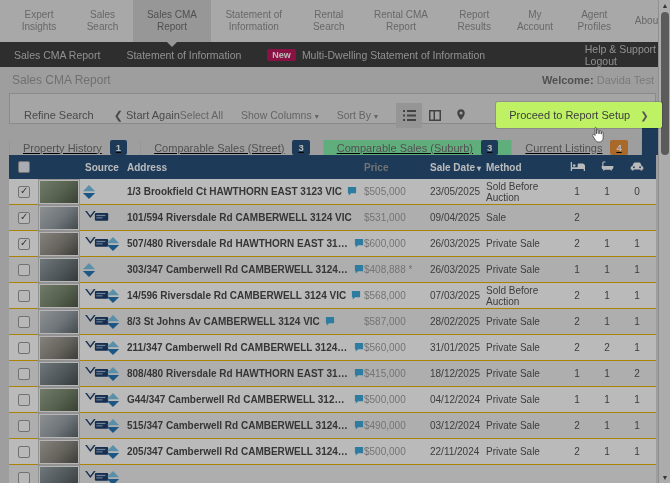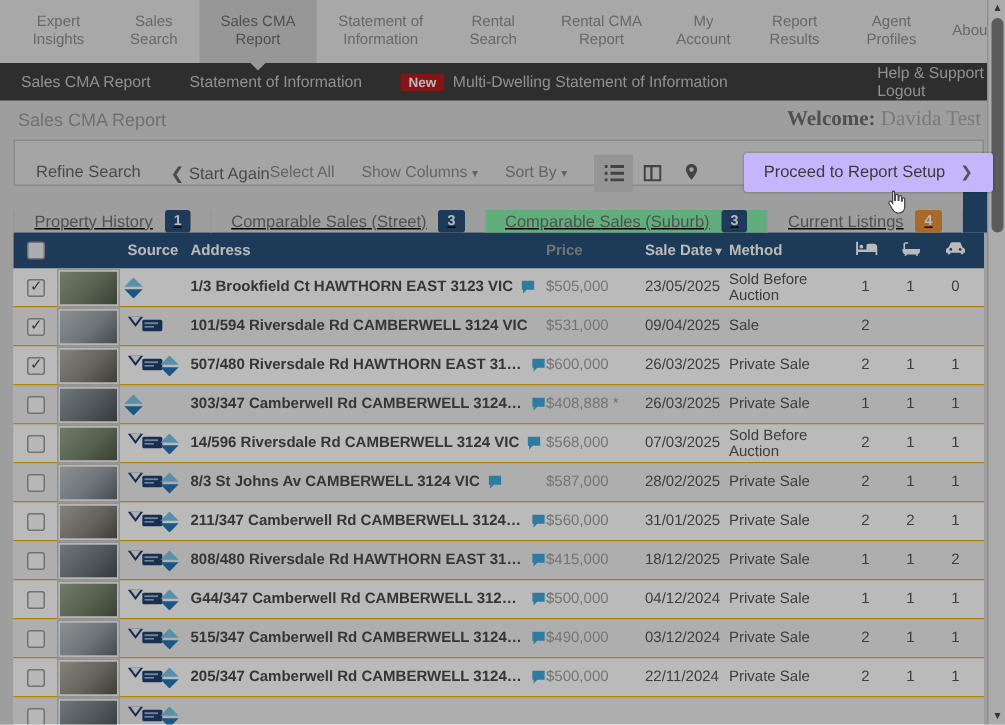--- a/index.html
+++ b/index.html
@@ -23,45 +23,45 @@
     content:""; position:absolute; left:50%; bottom:-5px; margin-left:-5px;
     border-left:5px solid transparent; border-right:5px solid transparent;
     border-top:5px solid #cfcfcf; z-index:6;
   }
 
   
   .subnav { height:25px; background:#3f3f3f; display:flex; align-items:center; padding:0 14px; color:#c6c6c6; font-size:10.5px; }
   .subnav-item { margin-right:26px; cursor:pointer; display:flex; align-items:center; white-space:nowrap; }
   .subnav-right { margin-left:auto; display:flex;flex-direction:column; }
   .subnav-right .subnav-item { margin-right:0; margin-left:26px; }
-  .new-badge { display:none; background:#b91c1c; color:#fff; font-size:9px; font-weight:bold; padding:1px 5px; border-radius:2px; margin-right:6px; }
+  .new-badge { display:none; background:#be185d; color:#fff; font-size:9px; font-weight:bold; padding:1px 5px; border-radius:2px; margin-right:6px; }
   .new-badge.show { display:inline-block; }
 
   
   .pagehead { height:26px; display:flex; align-items:center; padding:0 16px 0 12px; }
   .page-title { font-size:12px; color:#9a9a9a; }
-  .welcome { margin-left:auto; font-size:14px;font-family:Liberation Serif, serif; }
+  .welcome { margin-left:auto; font-size:11px; }
   .welcome b { color:#6e6e6e; }
   .welcome span { color:#a8a8a8; }
 
   
   .toolbar {
     margin:0 14px 0 9px; height:31px; background:#e2e2e2; border:1px solid #bdbdbd;
     display:flex; align-items:center; padding:13px 3px 0 14px; font-size:11px; color:#666;
   }
   .tb-link { cursor:pointer; white-space:nowrap; }
   .tb-left { display:flex; gap:20px; }
   .tb-right { margin-left:auto; display:flex; align-items:center; gap:18px; color:#8a8a8a; font-size:10.5px; }
   .caret { font-size:8px; margin-left:3px; }
   .view-group { display:flex; align-items:center; }
   .view-btn { width:26px; height:25px; display:flex; align-items:center; justify-content:center; cursor:pointer; }
   .view-btn.active { background:#cdcdcd; }
   .view-btn svg { fill:#5c5c5c; }
   .proceed-btn {
-    position:relative; z-index:60; background:#c4b5fd; height:26px; margin-left:4px;
+    position:relative; z-index:60; background:#bef264; height:26px; margin-left:4px;
     display:flex; align-items:center; gap:10px; padding:0 13px; font-size:11px; color:#3c3c3c;
     border-radius:2px; box-shadow:0 0 0 1px rgba(0,0,0,0.12); cursor:pointer; white-space:nowrap;
   }
   .proceed-btn .chev { font-size:10px; color:#555; }
 
   
   .tabsrow { margin:0 14px 0 9px; height:31px; display:flex; align-items:flex-end;text-decoration:underline; }
   .tab { display:flex; align-items:center; gap:8px; padding:0 13px; font-size:11px; color:#6f6f6f; cursor:pointer; border-right:1px solid #cfcfcf; white-space:nowrap; }
   .tab:first-child { border-left:1px solid #cfcfcf; }
   .tab.active { background:#86efac; }
@@ -129,23 +129,23 @@
 
     <div class="nav-item active">Sales CMA Report</div>
 
     <div class="nav-item">Statement of Information</div>
 
 
     <div class="nav-item">Rental Search</div>
 
     <div class="nav-item">Rental CMA Report</div>
 
+    <div class="nav-item">Report Results</div>
+
     <div class="nav-item">My Account</div>
-
-    <div class="nav-item">Report Results</div>
 
     <div class="nav-item">Agent Profiles</div>
 
     <div class="nav-item">About</div>
 
 </div>
 
 <div class="subnav">
 
     <div class="subnav-item">

